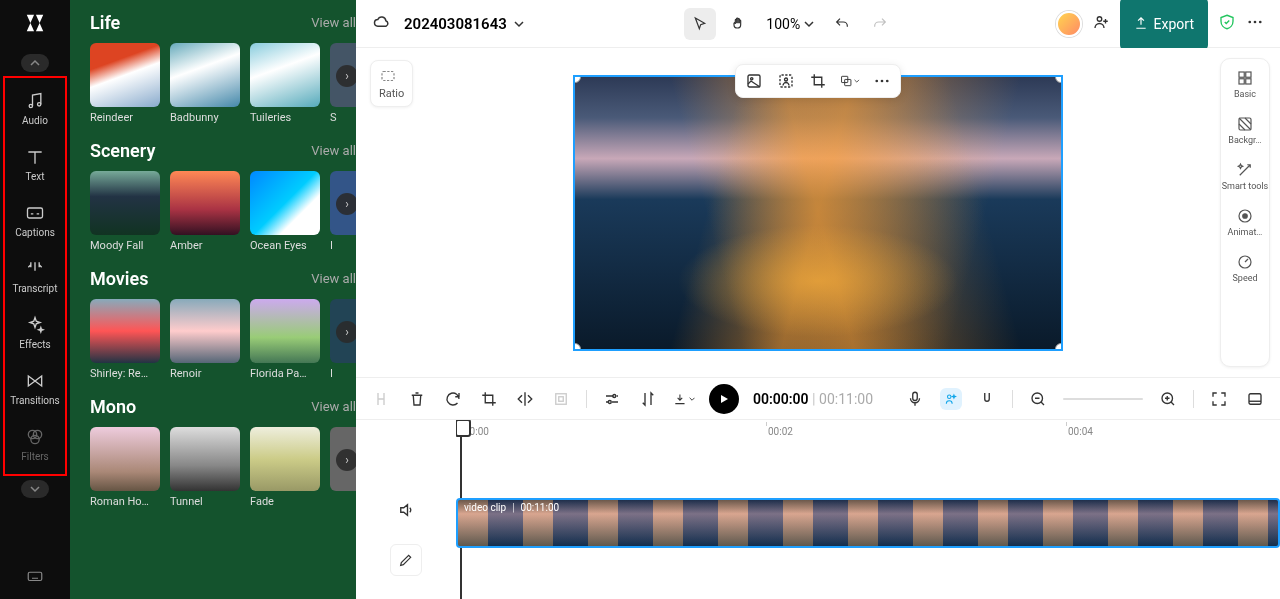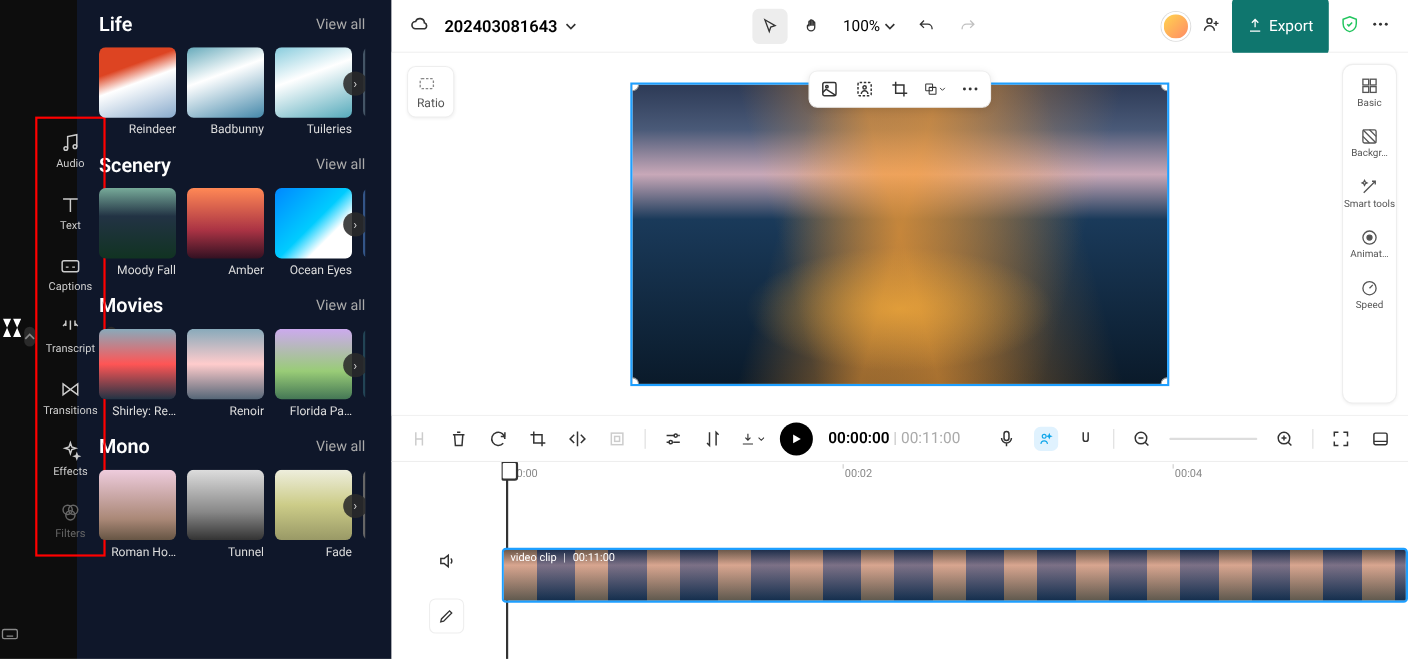--- a/index.html
+++ b/index.html
@@ -1,25 +1,25 @@
 <!DOCTYPE html>
 <html><head>
 <meta charset="utf-8">
 <style>
 * { margin: 0; padding: 0; box-sizing: border-box; font-family: -apple-system, BlinkMacSystemFont, 'Segoe UI', Roboto, sans-serif; }
 body { width: 1280px; height: 599px; overflow: hidden; display: flex; background: #fff; }
-.left-nav { width: 70px; background: #0d0d0d; display: flex; flex-direction: row; align-items: center; padding-top: 12px; position: relative; }
+.left-nav { width: 70px; background: #0d0d0d; display: flex; flex-direction: column; align-items: center; padding-top: 12px; position: relative; }
 .logo { color: #fff; font-size: 20px; font-weight: bold; margin-bottom: 16px; display:flex; align-items:center; gap:2px;}
 .nav-scroll-btn { width: 28px; height: 18px; background: #2a2a2a; border-radius: 9px; display: flex; align-items: center; justify-content: center; color: #888; cursor: pointer; margin: 4px 0; }
 .nav-items { display:flex; flex-direction:column; gap:0; border: 2px solid #ff0000; padding: 2px 0; }
 .nav-item { width: 60px; height: 56px; display: flex; flex-direction: column; align-items: center; justify-content: center; color: #ccc; font-size: 10px; gap: 4px; cursor: pointer; }
 .nav-item.dim { color: #666; }
 .nav-item svg { width: 20px; height: 20px; }
 .nav-bottom { position:absolute; bottom:10px; color:#888;}
-.assets-panel { width: 286px; background: #0f172a; color: #fff; overflow-y: auto; padding: 8px 24px 20px 20px; scrollbar-width: thin; scrollbar-color: #444 #0d0d0d; text-align: right;}
+.assets-panel { width: 286px; background: #14532d; color: #fff; overflow-y: auto; padding: 8px 0 20px 20px; scrollbar-width: thin; scrollbar-color: #444 #0d0d0d;}
 .section-head { display: flex; justify-content: space-between; align-items: center; margin: 16px 0 10px; }
 .section-head:first-child { margin-top: 4px; }
 .section-title { font-size: 18px; font-weight: 600; }
 .view-all { font-size: 13px; color: #aaa; cursor: pointer; }
 .thumb-row { display: flex; gap: 10px; position: relative; overflow:hidden;}
 .thumb { display: flex; flex-direction: column; gap: 4px; width: 70px; flex-shrink:0;}
 .thumb-img { width: 70px; height: 64px; border-radius: 6px; }
 .thumb-label { font-size: 11px; color: #ddd; white-space: nowrap; overflow: hidden; text-overflow: ellipsis; max-width: 70px;}
 .row-arrow { position:absolute; right:-2px; top:22px; width:22px; height:22px; background:#2a2a2ae0; border-radius:50%; display:flex; align-items:center; justify-content:center; color:#ccc; cursor:pointer; font-size:12px;}
 .editor { flex: 1; display: flex; flex-direction: column; background: #fff; }
@@ -110,29 +110,29 @@
       <span>Captions</span>
     </div>
     <div class="nav-item">
       <svg viewBox="0 0 24 24" fill="none" stroke="currentColor" stroke-width="1.6">
           <path d="M7 4v6M12 4v10M17 4v6M4 10l3-3M20 10l-3-3"></path>
         </svg>
       <span>Transcript</span>
     </div>
     <div class="nav-item">
       <svg viewBox="0 0 24 24" fill="none" stroke="currentColor" stroke-width="1.6">
+          <path d="M12 3l1.5 4.5L18 9l-4.5 1.5L12 15l-1.5-4.5L6 9l4.5-1.5zM19 15l.7 2 2 .7-2 .7-.7 2-.7-2-2-.7 2-.7z"></path>
+        </svg>
+      <span>Effects</span>
+    </div>
+    <div class="nav-item">
+      <svg viewBox="0 0 24 24" fill="none" stroke="currentColor" stroke-width="1.6">
           <path d="M4 6l8 6-8 6zM20 6l-8 6 8 6z"></path>
         </svg>
       <span>Transitions</span>
-    </div>
-    <div class="nav-item">
-      <svg viewBox="0 0 24 24" fill="none" stroke="currentColor" stroke-width="1.6">
-          <path d="M12 3l1.5 4.5L18 9l-4.5 1.5L12 15l-1.5-4.5L6 9l4.5-1.5zM19 15l.7 2 2 .7-2 .7-.7 2-.7-2-2-.7 2-.7z"></path>
-        </svg>
-      <span>Effects</span>
     </div>
     <div class="nav-item dim">
       <svg viewBox="0 0 24 24" fill="none" stroke="currentColor" stroke-width="1.6">
           <circle cx="9" cy="9" r="5"></circle>
           <circle cx="15" cy="9" r="5"></circle>
           <circle cx="12" cy="15" r="5"></circle>
         </svg>
       <span>Filters</span>
     </div>
   </div>

